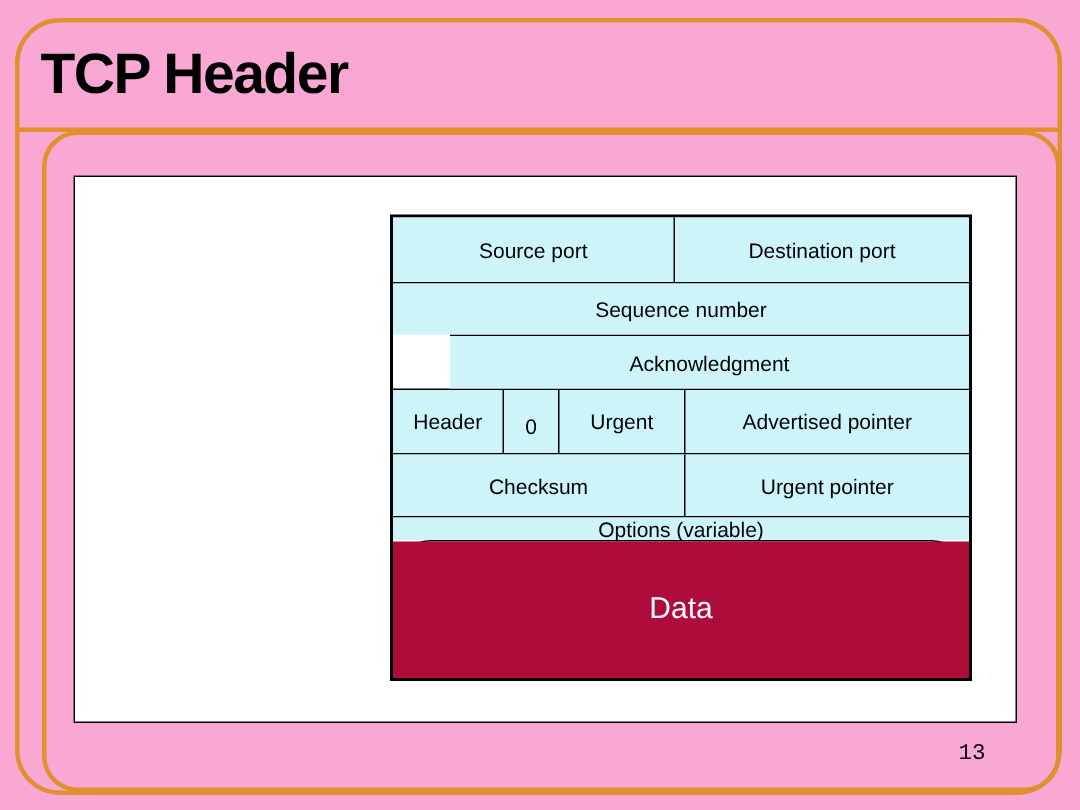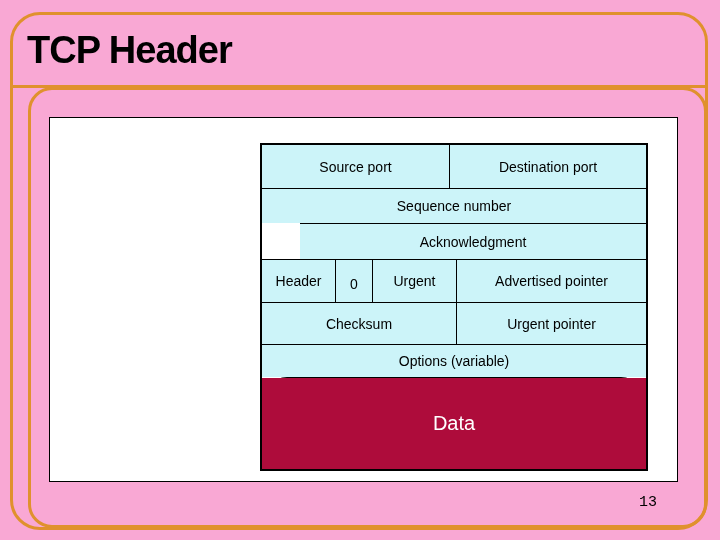--- a/index.html
+++ b/index.html
@@ -123,21 +123,21 @@
       <div class="trow" style="height: 43px;">
         <div class="tcell" style="flex: 0 0 73px;">Header</div>
         <div class="tcell" style="flex: 0 0 37px; padding-top: 5px;">0</div>
         <div class="tcell" style="flex: 0 0 84px;">Urgent</div>
         <div class="tcell">Advertised pointer</div>
       </div>
       <div class="trow" style="height: 42px;">
         <div class="tcell" style="flex: 0 0 194px;">Checksum</div>
         <div class="tcell">Urgent pointer</div>
       </div>
-      <div class="trow" style="height: 33px;">
+      <div class="trow" style="height: 16px;">
         <div class="tcell">Options (variable)</div>
       </div>
       <div class="trow data-row" style="height: 92px; border-radius: 25px;">
         <div class="tcell">Data</div>
       </div>
     </div>
 
   <div class="page-number">13</div>
 </div>
 

